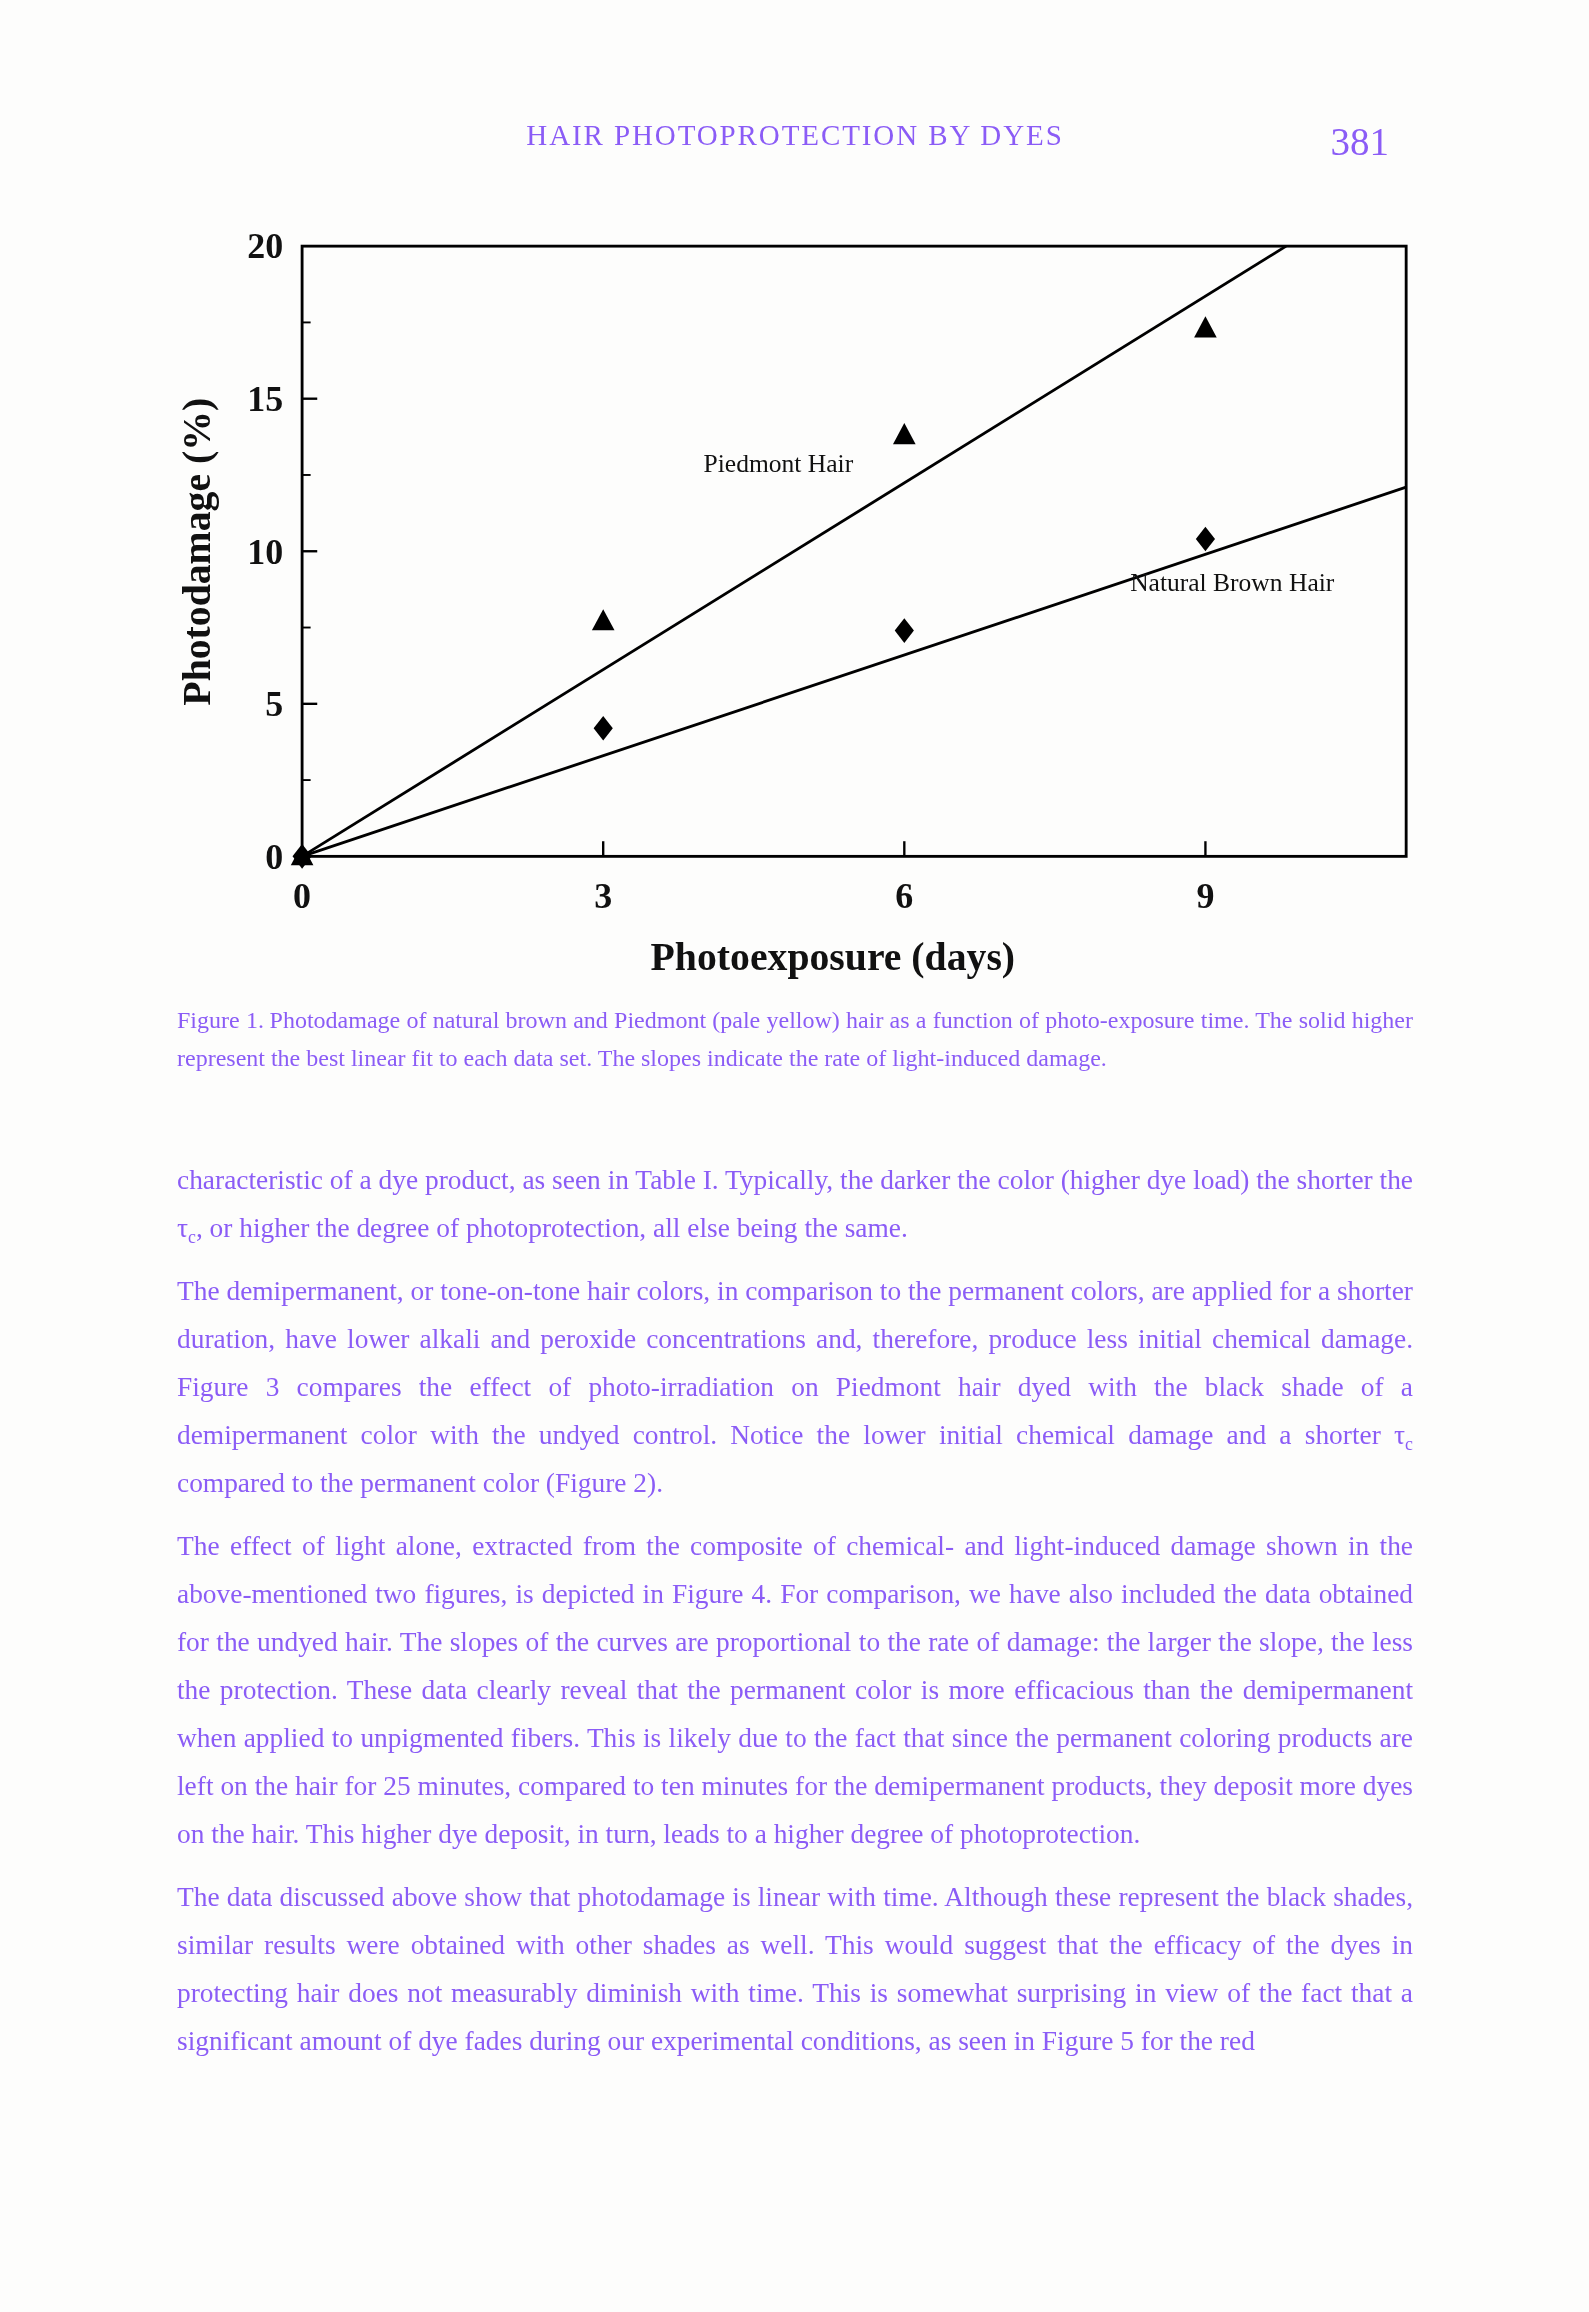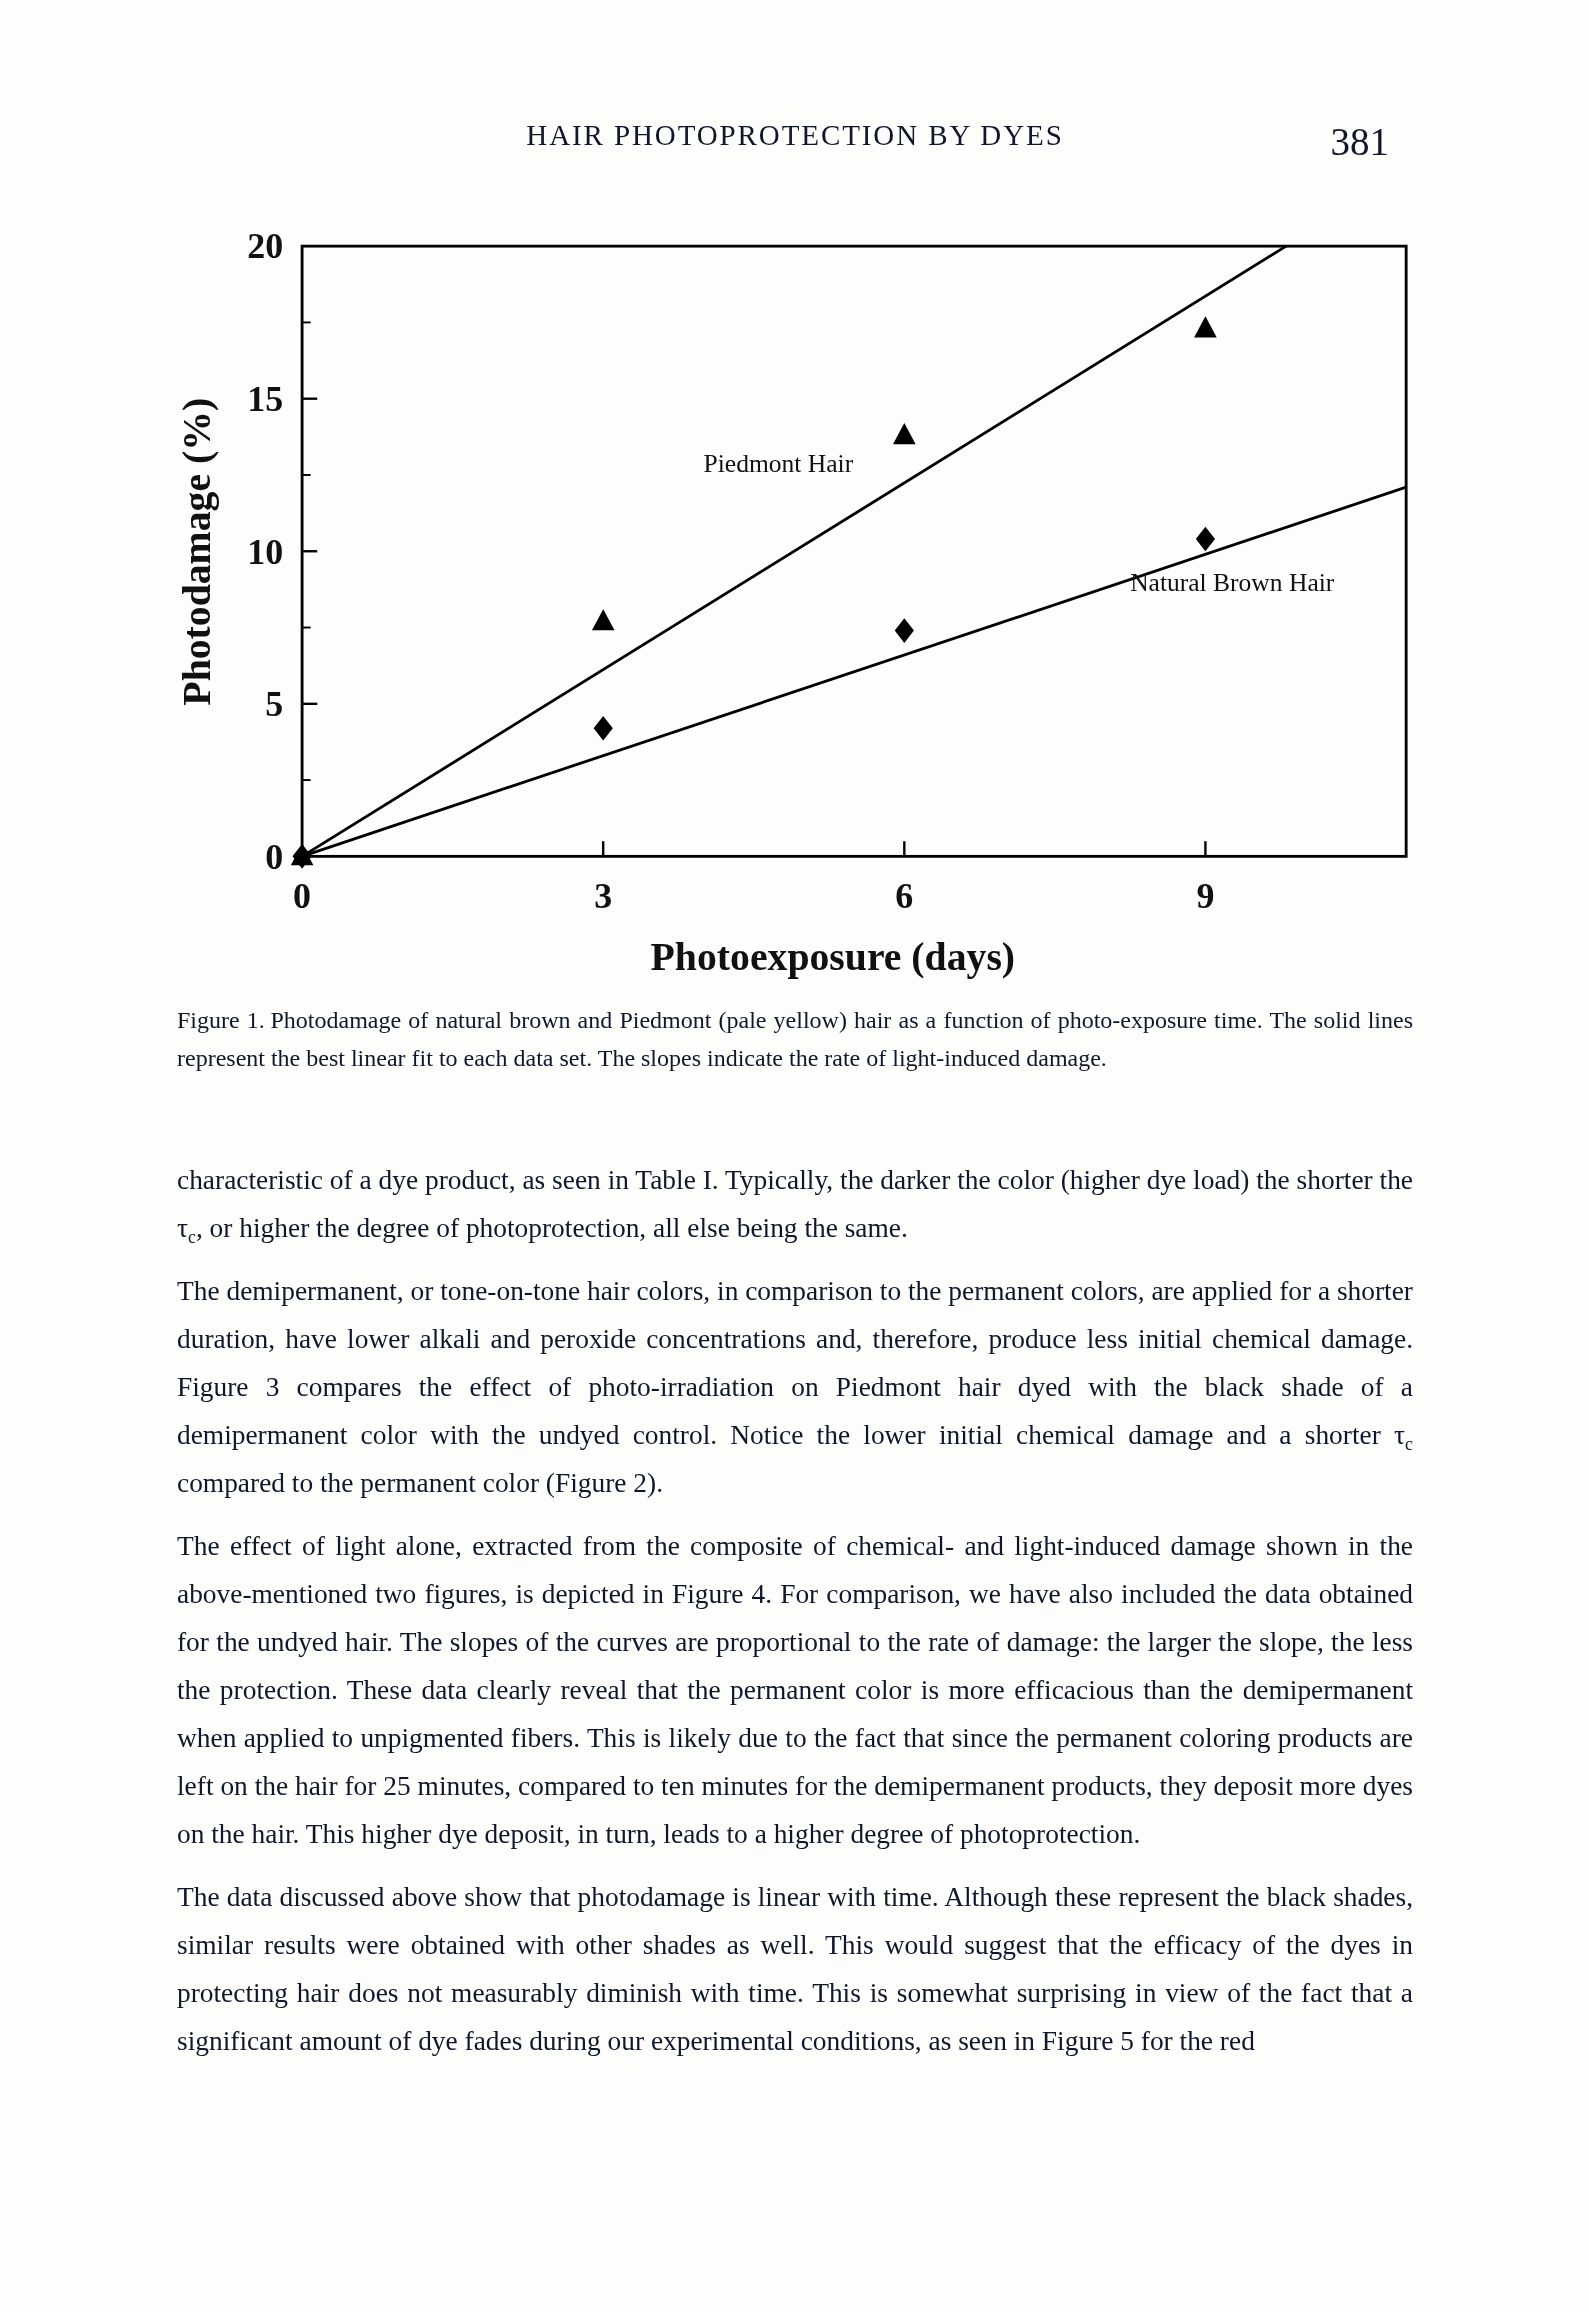--- a/index.html
+++ b/index.html
@@ -1,19 +1,19 @@
 <!DOCTYPE html>
 <html style="font-size:15px"><head>
 <meta charset="utf-8">
 <style>
   *{box-sizing:border-box}
   html,body{margin:0;padding:0;background:#e8e8e8}
   .page{
     position:relative;width:1590px;height:2313px;margin:0 auto;
-    background:#fdfdfc;color:#0f172a;
+    background:#fdfdfc;color:#8b5cf6;
     font-family:"Liberation Serif",serif;overflow:hidden;
   }
   .header-title{
     position:absolute;top:119px;left:177px;width:1236px;text-align:center;
     font-size:29px;letter-spacing:1.9px;white-space:nowrap;
   }
   .page-number{position:absolute;top:119px;right:201px;font-size:39px}
   #chart-svg{position:absolute;top:161px;left:0}
   .tick-label{font-family:"Liberation Serif",serif;font-size:38px;font-weight:700;fill:#111}
   .axis-label{font-family:"Liberation Serif",serif;font-size:42px;font-weight:700;fill:#111}
@@ -69,21 +69,21 @@
       <polygon points="1273.818181818182,164.07500000000005 1261.858181818182,186.43500000000006 1285.778181818182,186.43500000000006" fill="#000"></polygon>
       <text x="743.3636363636364" y="328.65" class="series-label">Piedmont Hair</text>
       <polygon points="319,722 329.14,735 319,748 308.86,735" fill="#000"></polygon>
       <polygon points="637.2727272727273,586.55 647.4127272727272,599.55 637.2727272727273,612.55 627.1327272727273,599.55" fill="#000"></polygon>
       <polygon points="955.5454545454545,483.35 965.6854545454545,496.35 955.5454545454545,509.35 945.4054545454545,496.35" fill="#000"></polygon>
       <polygon points="1273.818181818182,386.59999999999997 1283.958181818182,399.59999999999997 1273.818181818182,412.59999999999997 1263.6781818181819,399.59999999999997" fill="#000"></polygon>
       <text x="1194.25" y="454.425" class="series-label">Natural Brown Hair</text>
     </svg>
 
   <div class="caption">
-    <span class="cap-label">Figure 1.</span><span>Photodamage of natural brown and Piedmont (pale yellow) hair as a function of photo-exposure time. The solid lines represent the best linear fit to each data set. The slopes indicate the rate of light-induced damage.</span>
+    <span class="cap-label">Figure 1.</span><span>Photodamage of natural brown and Piedmont (pale yellow) hair as a function of photo-exposure time. The solid higher represent the best linear fit to each data set. The slopes indicate the rate of light-induced damage.</span>
   </div>
 
   <div class="body-text" id="body-text">
       <p><span>characteristic of a dye product, as seen in Table I. Typically, the darker the color (higher dye load) the shorter the </span><span>τ</span><sub>c</sub><span>, or higher the degree of photoprotection, all else being the same.</span></p>
       <p><span>The demipermanent, or tone-on-tone hair colors, in comparison to the permanent colors, are applied for a shorter duration, have lower alkali and peroxide concentrations and, therefore, produce less initial chemical damage. Figure 3 compares the effect of photo-irradiation on Piedmont hair dyed with the black shade of a demipermanent color with the undyed control. Notice the lower initial chemical damage and a shorter </span><span>τ</span><sub>c</sub><span> compared to the permanent color (Figure 2).</span></p>
       <p><span>The effect of light alone, extracted from the composite of chemical- and light-induced damage shown in the above-mentioned two figures, is depicted in Figure 4. For comparison, we have also included the data obtained for the undyed hair. The slopes of the curves are proportional to the rate of damage: the larger the slope, the less the protection. These data clearly reveal that the permanent color is more efficacious than the demipermanent when applied to unpigmented fibers. This is likely due to the fact that since the permanent coloring products are left on the hair for 25 minutes, compared to ten minutes for the demipermanent products, they deposit more dyes on the hair. This higher dye deposit, in turn, leads to a higher degree of photoprotection.</span></p>
       <p><span>The data discussed above show that photodamage is linear with time. Although these represent the black shades, similar results were obtained with other shades as well. This would suggest that the efficacy of the dyes in protecting hair does not measurably diminish with time. This is somewhat surprising in view of the fact that a significant amount of dye fades during our experimental conditions, as seen in Figure 5 for the red</span></p>
     </div>
 
 </div>

